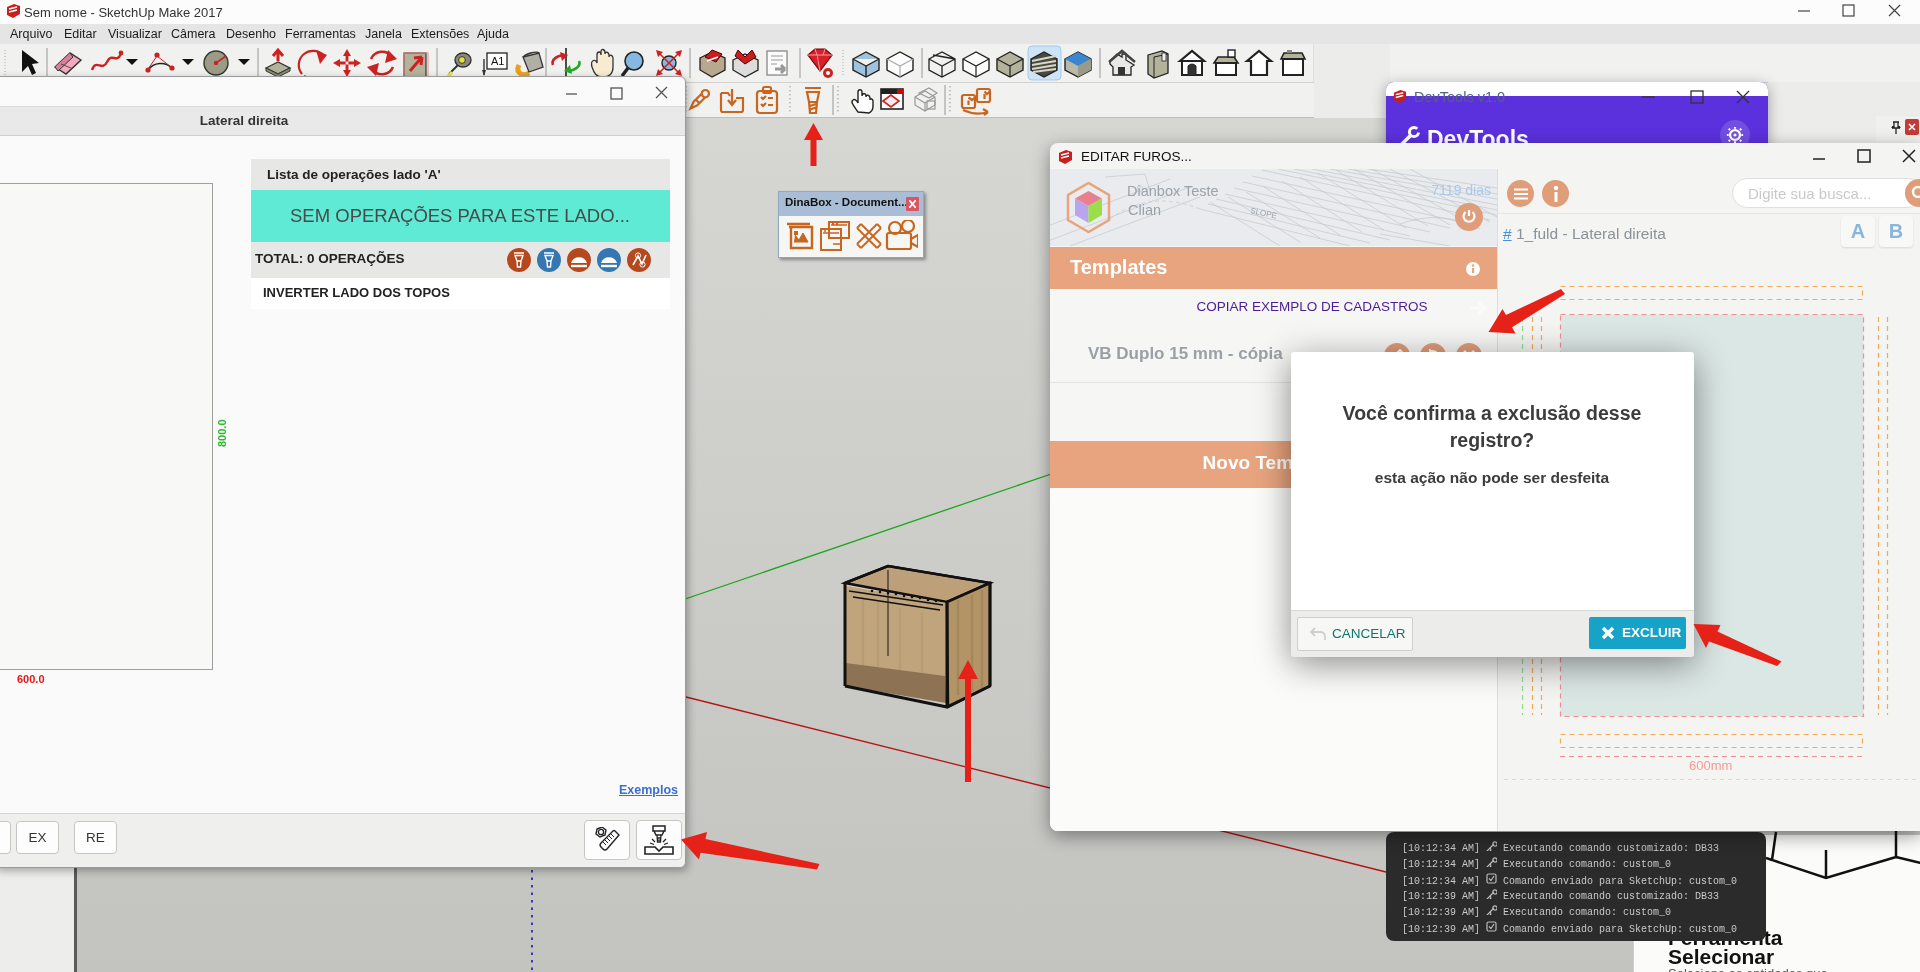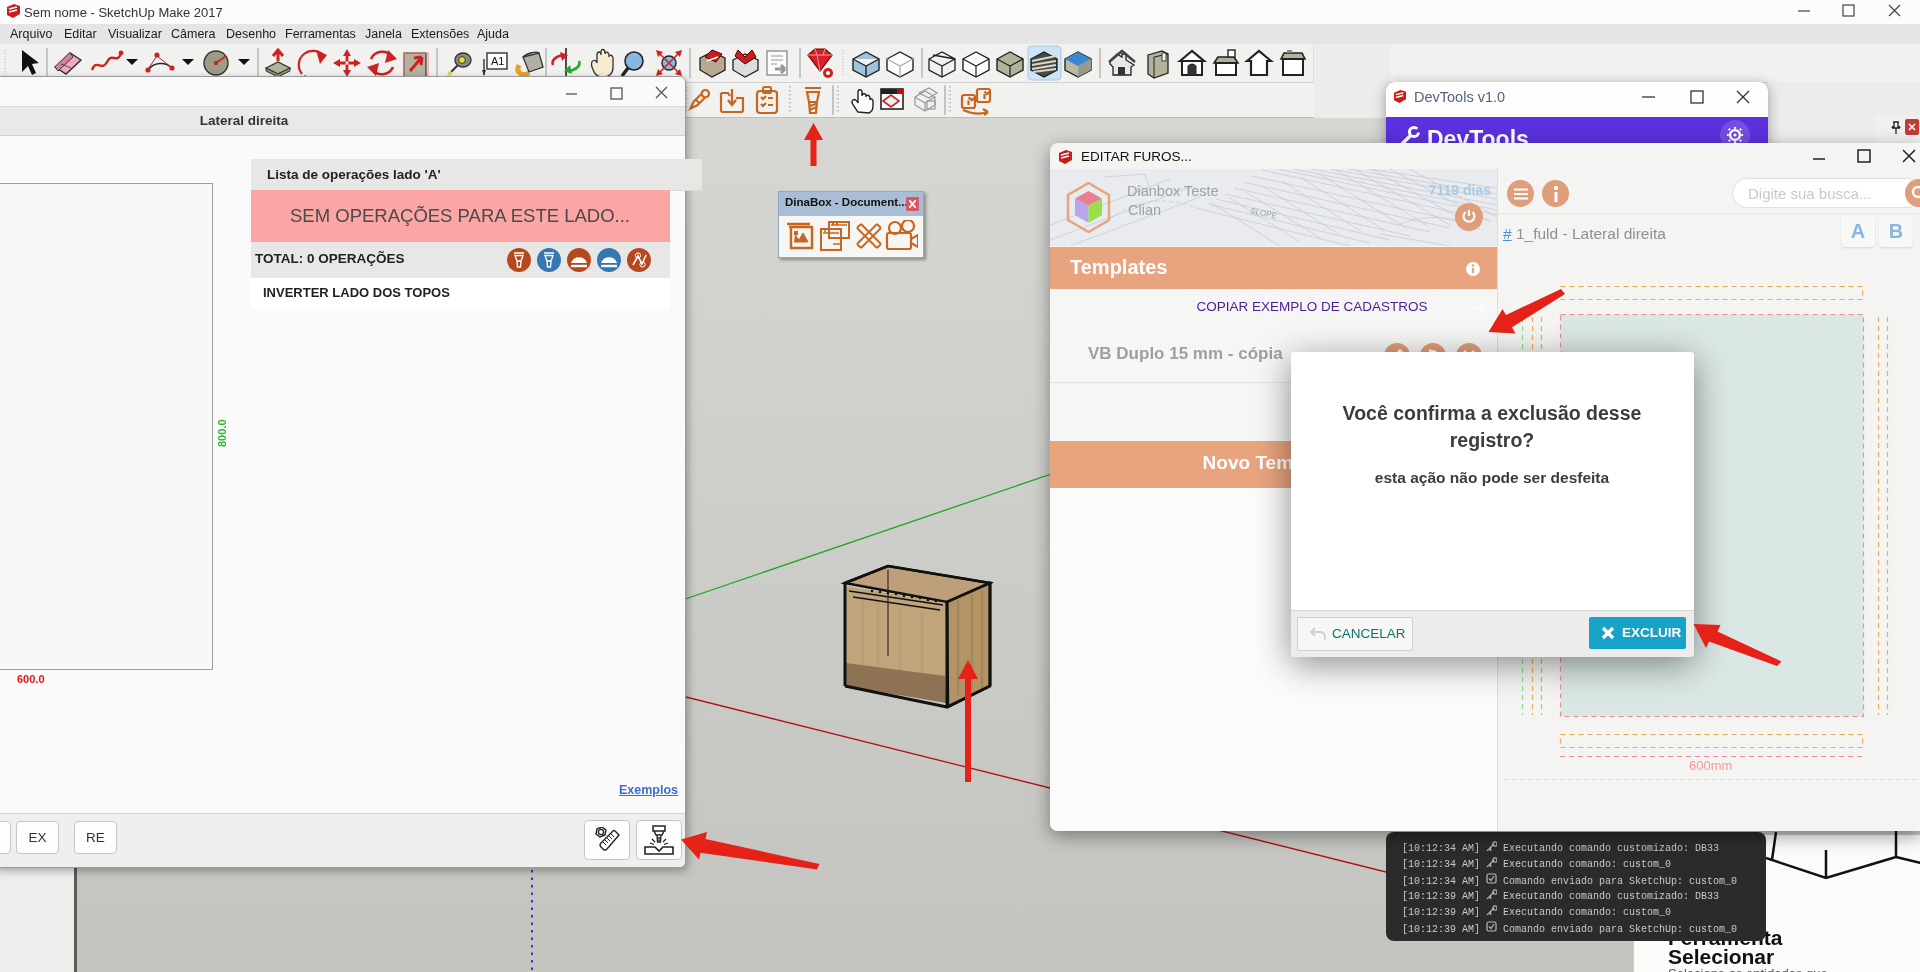--- a/index.html
+++ b/index.html
@@ -15,21 +15,21 @@
 #traytop2{left:1768px;top:82px;width:152px;height:61px;background:#ececea;border-bottom:1px solid #d8d8d6;z-index:1;}
 #viewport{left:0;top:118px;width:1920px;height:854px;
 background:linear-gradient(#d6d6d3,#c3c3c0);}
 #trayleft{left:0;top:866px;width:74px;height:106px;background:#ededec;border-right:3px solid #5a5a58;}
 #instructor{left:1633px;top:835px;width:287px;height:137px;background:#fbfbfa;border-left:1px solid #cfcfcd;}
 #console{left:1386px;top:832px;width:380px;height:109px;background:#2b2b2b;border-radius:8px;
 font-family:"Liberation Mono",monospace;font-size:10px;color:#c9c9c9;}
 .cl{position:absolute;left:16px;white-space:nowrap;}
 #devtools{left:1386px;top:82px;width:382px;height:220px;border-radius:8px 8px 0 0;z-index:2;
 box-shadow:0 3px 14px rgba(0,0,0,.35);background:#5b31dd;}
-#dtbar{left:0;top:0;width:382px;height:35px;background:#fefefe;border-radius:8px 8px 0 0;}
+#dtbar{left:0;top:0;width:382px;height:14px;background:#fefefe;border-radius:8px 8px 0 0;}
 #pinstrip{left:1876px;top:116px;width:44px;height:27px;background:#f0f0ee;z-index:2;}
 #lpanel{left:-6px;top:76px;width:690px;height:790px;z-index:3;background:#fafafa;
 border:1px solid #9a9a9a;border-radius:0 6px 6px 0;box-shadow:2px 3px 8px rgba(0,0,0,.3);}
 #lpbar{left:0;top:29px;width:690px;height:28px;background:#e9e9e9;
 border-top:1px solid #d8d8d8;border-bottom:1px solid #d0d0d0;}
 #lpbottom{left:0;top:736px;width:690px;height:53px;background:#efefee;border-top:1px solid #d5d5d3;border-radius:0 0 6px 0;}
 .btn{position:absolute;background:#fdfdfd;border:1px solid #c6c6c4;border-radius:4px;
 text-align:center;font-size:13.5px;color:#333;}
 #efwin{left:1050px;top:143px;width:870px;height:688px;z-index:3;background:#f4f4f3;
 border-radius:8px 0 0 8px;box-shadow:0 5px 18px rgba(0,0,0,.4);}
@@ -401,24 +401,24 @@
 <path d="M6,12 L17,12" stroke="#555" stroke-width="1.3"></path>
 <rect x="51" y="6" width="11" height="11" fill="none" stroke="#555" stroke-width="1.3"></rect>
 <path d="M96,5 L107,16 M107,5 L96,16" stroke="#555" stroke-width="1.3"></path>
 </svg>
 <div class="a" id="lpbar">
       <div class="a nw" style="left:249px;top:6px;font-size:13.5px;font-weight:bold;color:#333;transform:translateX(-50%);">Lateral direita</div>
     </div>
 <div class="a" style="left:2px;top:106px;width:214px;height:485px;border:1px solid #9f9f9d;background:#f8f8f7;"></div>
 <div class="a nw" style="left:221px;top:370px;font-size:11px;font-weight:bold;color:#2cb82c;transform:rotate(-90deg);transform-origin:left top;">800.0</div>
 <div class="a nw" style="left:22px;top:596px;font-size:11px;font-weight:bold;color:#e01818;">600.0</div>
-<div class="a" style="left:256px;top:82px;width:419px;height:31px;background:#e7e7e6;border-bottom:1px solid #d9d9d8;padding-left:32px;">
+<div class="a" style="left:256px;top:82px;width:419px;height:31px;background:#e7e7e6;border-bottom:1px solid #d9d9d8;">
 <div class="a nw" style="left:16px;top:8px;font-size:13.5px;font-weight:bold;color:#222;">Lista de operações lado 'A'</div>
     </div>
-<div class="a" style="left:256px;top:113px;width:419px;height:52px;background:#fca5a5;">
+<div class="a" style="left:256px;top:113px;width:419px;height:52px;background:#5eead4;">
 <div class="a nw" style="left:209px;top:15px;transform:translateX(-50%);font-size:18.5px;color:#4a4a4a;">SEM OPERAÇÕES PARA ESTE LADO...</div>
     </div>
 <div class="a" style="left:256px;top:165px;width:419px;height:36px;background:#e7e7e6;">
 <div class="a nw" style="left:4px;top:9px;font-size:13.5px;font-weight:bold;color:#222;">TOTAL: 0 OPERAÇÕES</div>
 <svg class="a" style="left:255px;top:5px" width="160" height="27" viewBox="0 0 160 27">
 <circle cx="13" cy="13" r="12" fill="#b5481d"></circle>
         <circle cx="43" cy="13" r="12" fill="#3577b0"></circle>
         <circle cx="73" cy="13" r="12" fill="#b5481d"></circle>
         <circle cx="103" cy="13" r="12" fill="#3577b0"></circle>
         <circle cx="133" cy="13" r="12" fill="#b5481d"></circle>
@@ -526,21 +526,21 @@
 <path d="M160,33 L230,77 M178,28 L250,73 M196,23 L270,69 M214,18 L290,66 M232,12 L312,63 M250,8 L334,61 M268,4 L356,59 M286,1 L378,57 M304,0 L400,56 M322,0 L420,55 M340,0 L440,53 M360,0 L447,48"></path>
 <path d="M60,50 Q100,20 150,40" stroke-dasharray="4,3"></path>
 <path d="M350,55 Q390,40 430,60 M330,65 L400,77"></path>
 <circle cx="90" cy="20" r="3"></circle>
             <path d="M55,8 L95,5 L100,22"></path>
 </g>
 <text x="200" y="44" font-size="8" fill="#9aa2ac" transform="rotate(12 200 44)">SLOPE</text>
 </svg>
 <div class="a nw" style="left:77px;top:14px;font-size:14.5px;color:#9aa2aa;">Dianbox Teste</div>
 <div class="a nw" style="left:78px;top:33px;font-size:14.5px;color:#9aa2aa;">Clian</div>
-<div class="a nw" style="right:6px;top:13px;font-size:14px;font-weight:bold;color:#a9c9e9;">7119 dias</div>
+<div class="a nw" style="right:6px;top:13px;font-size:14px;font-weight:normal;color:#a9c9e9;">7119 dias</div>
 <svg class="a" style="left:15px;top:13px" width="47" height="51" viewBox="0 0 47 51">
 <path d="M23.5,1 L44,13 V38 L23.5,50 L3,38 V13 Z" fill="none" stroke="#e8a47e" stroke-width="2.5"></path>
 <polygon points="23.5,9 37,16.5 23.5,24 10,16.5" fill="#e8808f"></polygon>
 <polygon points="10,16.5 23.5,24 23.5,41 10,33" fill="#b9a5ec"></polygon>
 <polygon points="37,16.5 23.5,24 23.5,41 37,33" fill="#9ade4a"></polygon>
 </svg>
 </div>
 <div class="a ocirc" style="left:405px;top:34px;width:28px;height:28px;">
 <svg style="margin:6px auto 0 6px" width="16" height="16" viewBox="0 0 16 16">
           <path d="M8,1 V7" stroke="#fff" stroke-width="2.2"></path>

